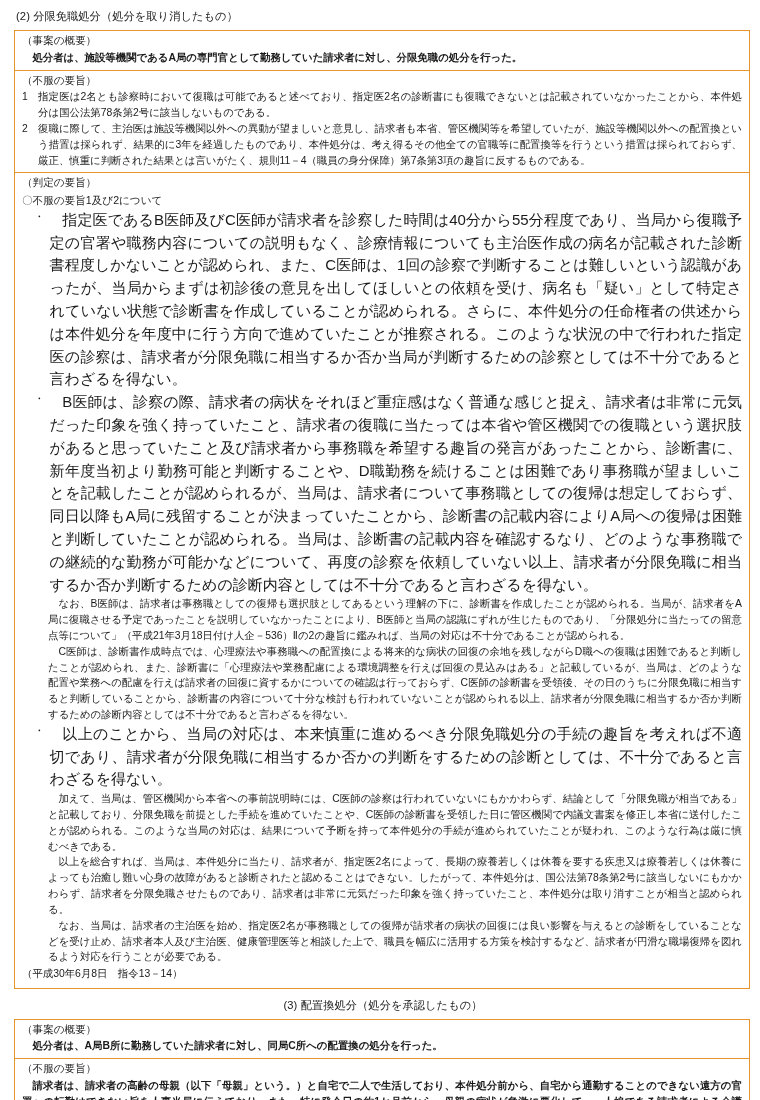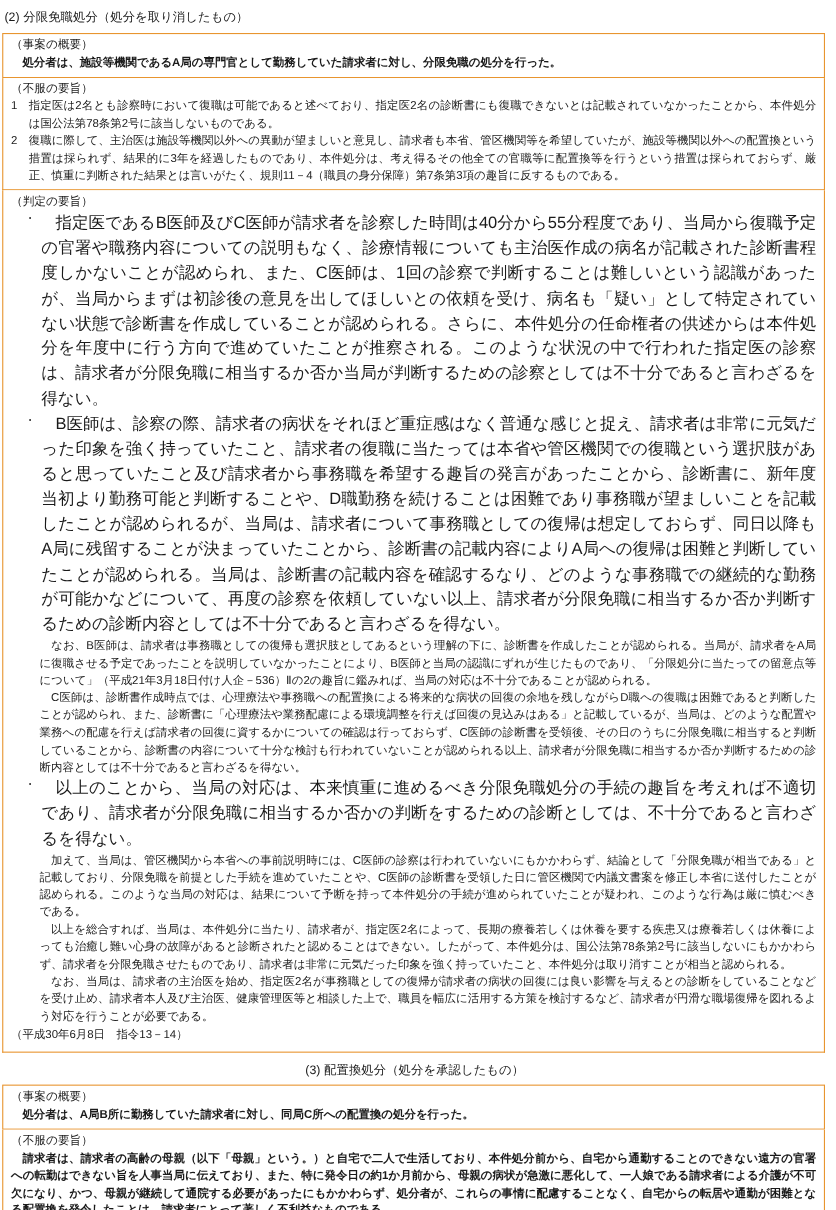--- a/index.html
+++ b/index.html
@@ -13,21 +13,21 @@
     font-family: "Liberation Sans", "DejaVu Sans", sans-serif;
     color: #1a1a1a;
     font-size: 10.4px;
     line-height: 1.52;
     -webkit-font-smoothing: antialiased;
   }
   .page {
     width: 760px;
     height: 1100px;
     box-sizing: border-box;
-    padding: 8px 10px 0 2px;
+    padding: 8px 10px 0 14px;
     overflow: hidden;
   }
   .section-heading {
     font-size: 11.2px;
     line-height: 1.5;
     margin: 0 0 5px 0;
     padding-left: 2px;
     letter-spacing: 0.1px;
   }
   .section-heading.second {
@@ -45,20 +45,21 @@
   .box-group {
     margin-bottom: 2px;
   }
   .box-inner {
     padding: 3px 7px 4px 7px;
   }
   .box-label {
     margin: 0 0 0 0;
     font-size: 10.6px;
     line-height: 1.5;
+    font-family: Liberation Mono, monospace;
   }
   p.para {
     margin: 0;
     text-align: justify;
     text-justify: inter-ideograph;
     font-size: 10.4px;
     line-height: 1.52;
     font-weight: bold;
   }
   p.indent1 {
@@ -161,20 +162,21 @@
           <div class="numitem">
             <span class="num">2</span>
             <span class="numtext">復職に際して、主治医は施設等機関以外への異動が望ましいと意見し、請求者も本省、管区機関等を希望していたが、施設等機関以外への配置換という措置は採られず、結果的に3年を経過したものであり、本件処分は、考え得るその他全ての官職等に配置換等を行うという措置は採られておらず、厳正、慎重に判断された結果とは言いがたく、規則11－4（職員の身分保障）第7条第3項の趣旨に反するものである。</span>
           </div>
         </div>
       </div>
 
       <div class="box judge-box" style="border-color: rgb(232, 149, 47);">
         <div class="box-inner">
           <div class="box-label">（判定の要旨）</div>
+          <div class="circ-head">〇不服の要旨1及び2について</div>
 
           <div class="bulitem">
             <span class="bul">・</span>
             <span class="bultext">指定医であるB医師及びC医師が請求者を診察した時間は40分から55分程度であり、当局から復職予定の官署や職務内容についての説明もなく、診療情報についても主治医作成の病名が記載された診断書程度しかないことが認められ、また、C医師は、1回の診察で判断することは難しいという認識があったが、当局からまずは初診後の意見を出してほしいとの依頼を受け、病名も「疑い」として特定されていない状態で診断書を作成していることが認められる。さらに、本件処分の任命権者の供述からは本件処分を年度中に行う方向で進めていたことが推察される。このような状況の中で行われた指定医の診察は、請求者が分限免職に相当するか否か当局が判断するための診察としては不十分であると言わざるを得ない。</span>
           </div>
 
           <div class="bulitem">
             <span class="bul">・</span>
             <span class="bultext">B医師は、診察の際、請求者の病状をそれほど重症感はなく普通な感じと捉え、請求者は非常に元気だった印象を強く持っていたこと、請求者の復職に当たっては本省や管区機関での復職という選択肢があると思っていたこと及び請求者から事務職を希望する趣旨の発言があったことから、診断書に、新年度当初より勤務可能と判断することや、D職勤務を続けることは困難であり事務職が望ましいことを記載したことが認められるが、当局は、請求者について事務職としての復帰は想定しておらず、同日以降もA局に残留することが決まっていたことから、診断書の記載内容によりA局への復帰は困難と判断していたことが認められる。当局は、診断書の記載内容を確認するなり、どのような事務職での継続的な勤務が可能かなどについて、再度の診察を依頼していない以上、請求者が分限免職に相当するか否か判断するための診断内容としては不十分であると言わざるを得ない。</span>
           </div>

